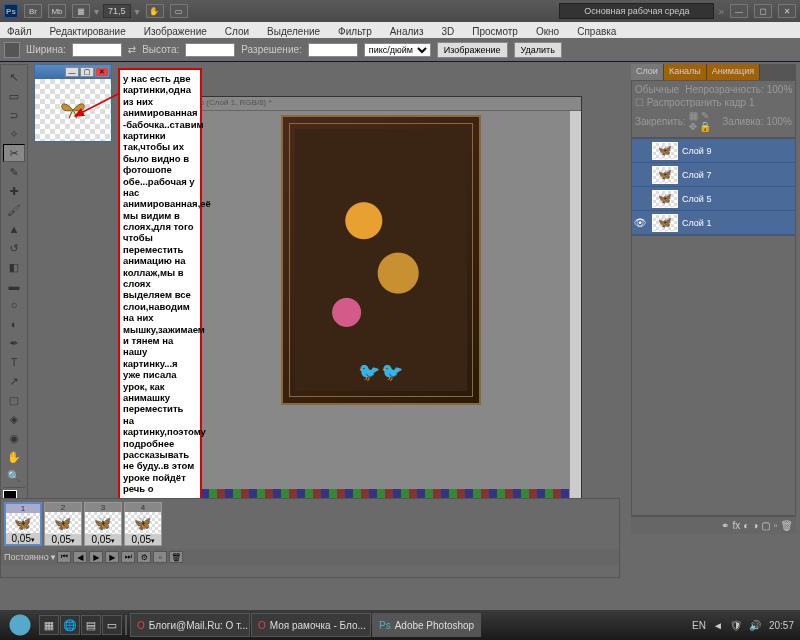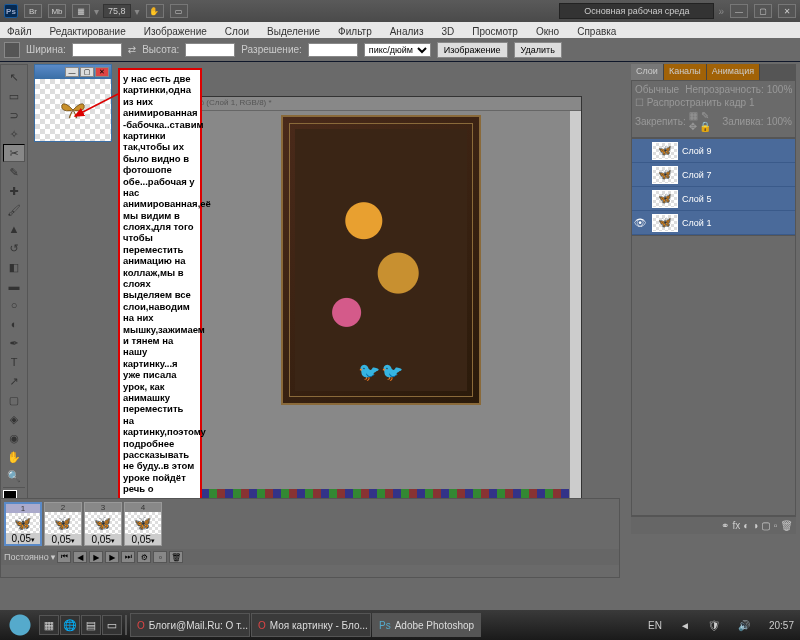--- a/index.html
+++ b/index.html
@@ -71,34 +71,34 @@
 .frame .fdur{font-size:7px;text-align:center;background:#ccc}
 .anim-ctrl{height:16px;background:#666;display:flex;align-items:center;gap:2px;padding:0 3px}
 .anim-ctrl span{font-size:9px;color:#ccc}
 .anim-ctrl .pb{width:14px;height:12px;background:#888;border:1px solid #555;font-size:8px;display:flex;align-items:center;justify-content:center}
 
 .taskbar{position:absolute;left:0;right:0;bottom:0;height:30px;background:linear-gradient(#3a3a3a,#1a1a1a);display:flex;align-items:center;padding:0 2px;gap:1px}
 .start{width:36px;height:26px;background:radial-gradient(circle,#5ac 0 10px,transparent 11px);border-radius:13px}
 .taskbar .ql{width:20px;height:20px;background:#333;border:1px solid #555;font-size:11px;display:flex;align-items:center;justify-content:center;color:#ccc}
 .taskbar .task{height:24px;background:#3a3a3a;border:1px solid #555;padding:0 6px;display:flex;align-items:center;color:#ddd;font-size:9px;gap:4px;max-width:120px;overflow:hidden;white-space:nowrap}
 .taskbar .task.act{background:#555}
-.taskbar .tray{margin-left:auto;display:flex;align-items:center;gap:18px;color:#ccc;font-size:9px;padding:0 4px}
+.taskbar .tray{margin-left:auto;display:flex;align-items:center;gap:7px;color:#ccc;font-size:9px;padding:0 4px}
 
 .butterfly-svg{width:28px;height:24px}
 </style>
 </head>
 <body>
 
 <div class="titlebar">
   <div class="ps-icon">Ps</div>
   <div class="tb-btn">Br</div>
   <div class="tb-btn">Mb</div>
   <div class="tb-btn">▦</div>
   <span style="color:#888">▾</span>
-  <div class="zoom-box">75,8</div>
+  <div class="zoom-box">71,5</div>
   <span style="color:#888">▾</span>
   <div class="tb-btn">✋</div>
   <div class="tb-btn">▭</div>
   <div class="spacer"></div>
   <div class="main-work">Основная рабочая среда</div>
   <span style="color:#888">»</span>
   <div class="tb-btn">—</div>
   <div class="tb-btn">▢</div>
   <div class="tb-btn">✕</div>
 </div>
@@ -310,21 +310,21 @@
   <div class="ql">🌐</div>
   <div class="ql">▤</div>
   <div class="ql">▭</div>
   <div style="width:2px;height:20px;background:#555;margin:0 2px"></div>
   <div class="task">
       <span style="color:#d44">O</span>
       <span>Блоги@Mail.Ru: О т...</span>
     </div>
   <div class="task">
       <span style="color:#d44">O</span>
-      <span>Моя картинку - Бло...</span>
+      <span>Моя рамочка - Бло...</span>
     </div>
   <div class="task act">
       <span style="color:#5ac">Ps</span>
       <span>Adobe Photoshop</span>
     </div>
   <div class="tray">
     <span>EN</span>
     <span>◄</span>
     <span>🛡</span>
     <span>🔊</span>

